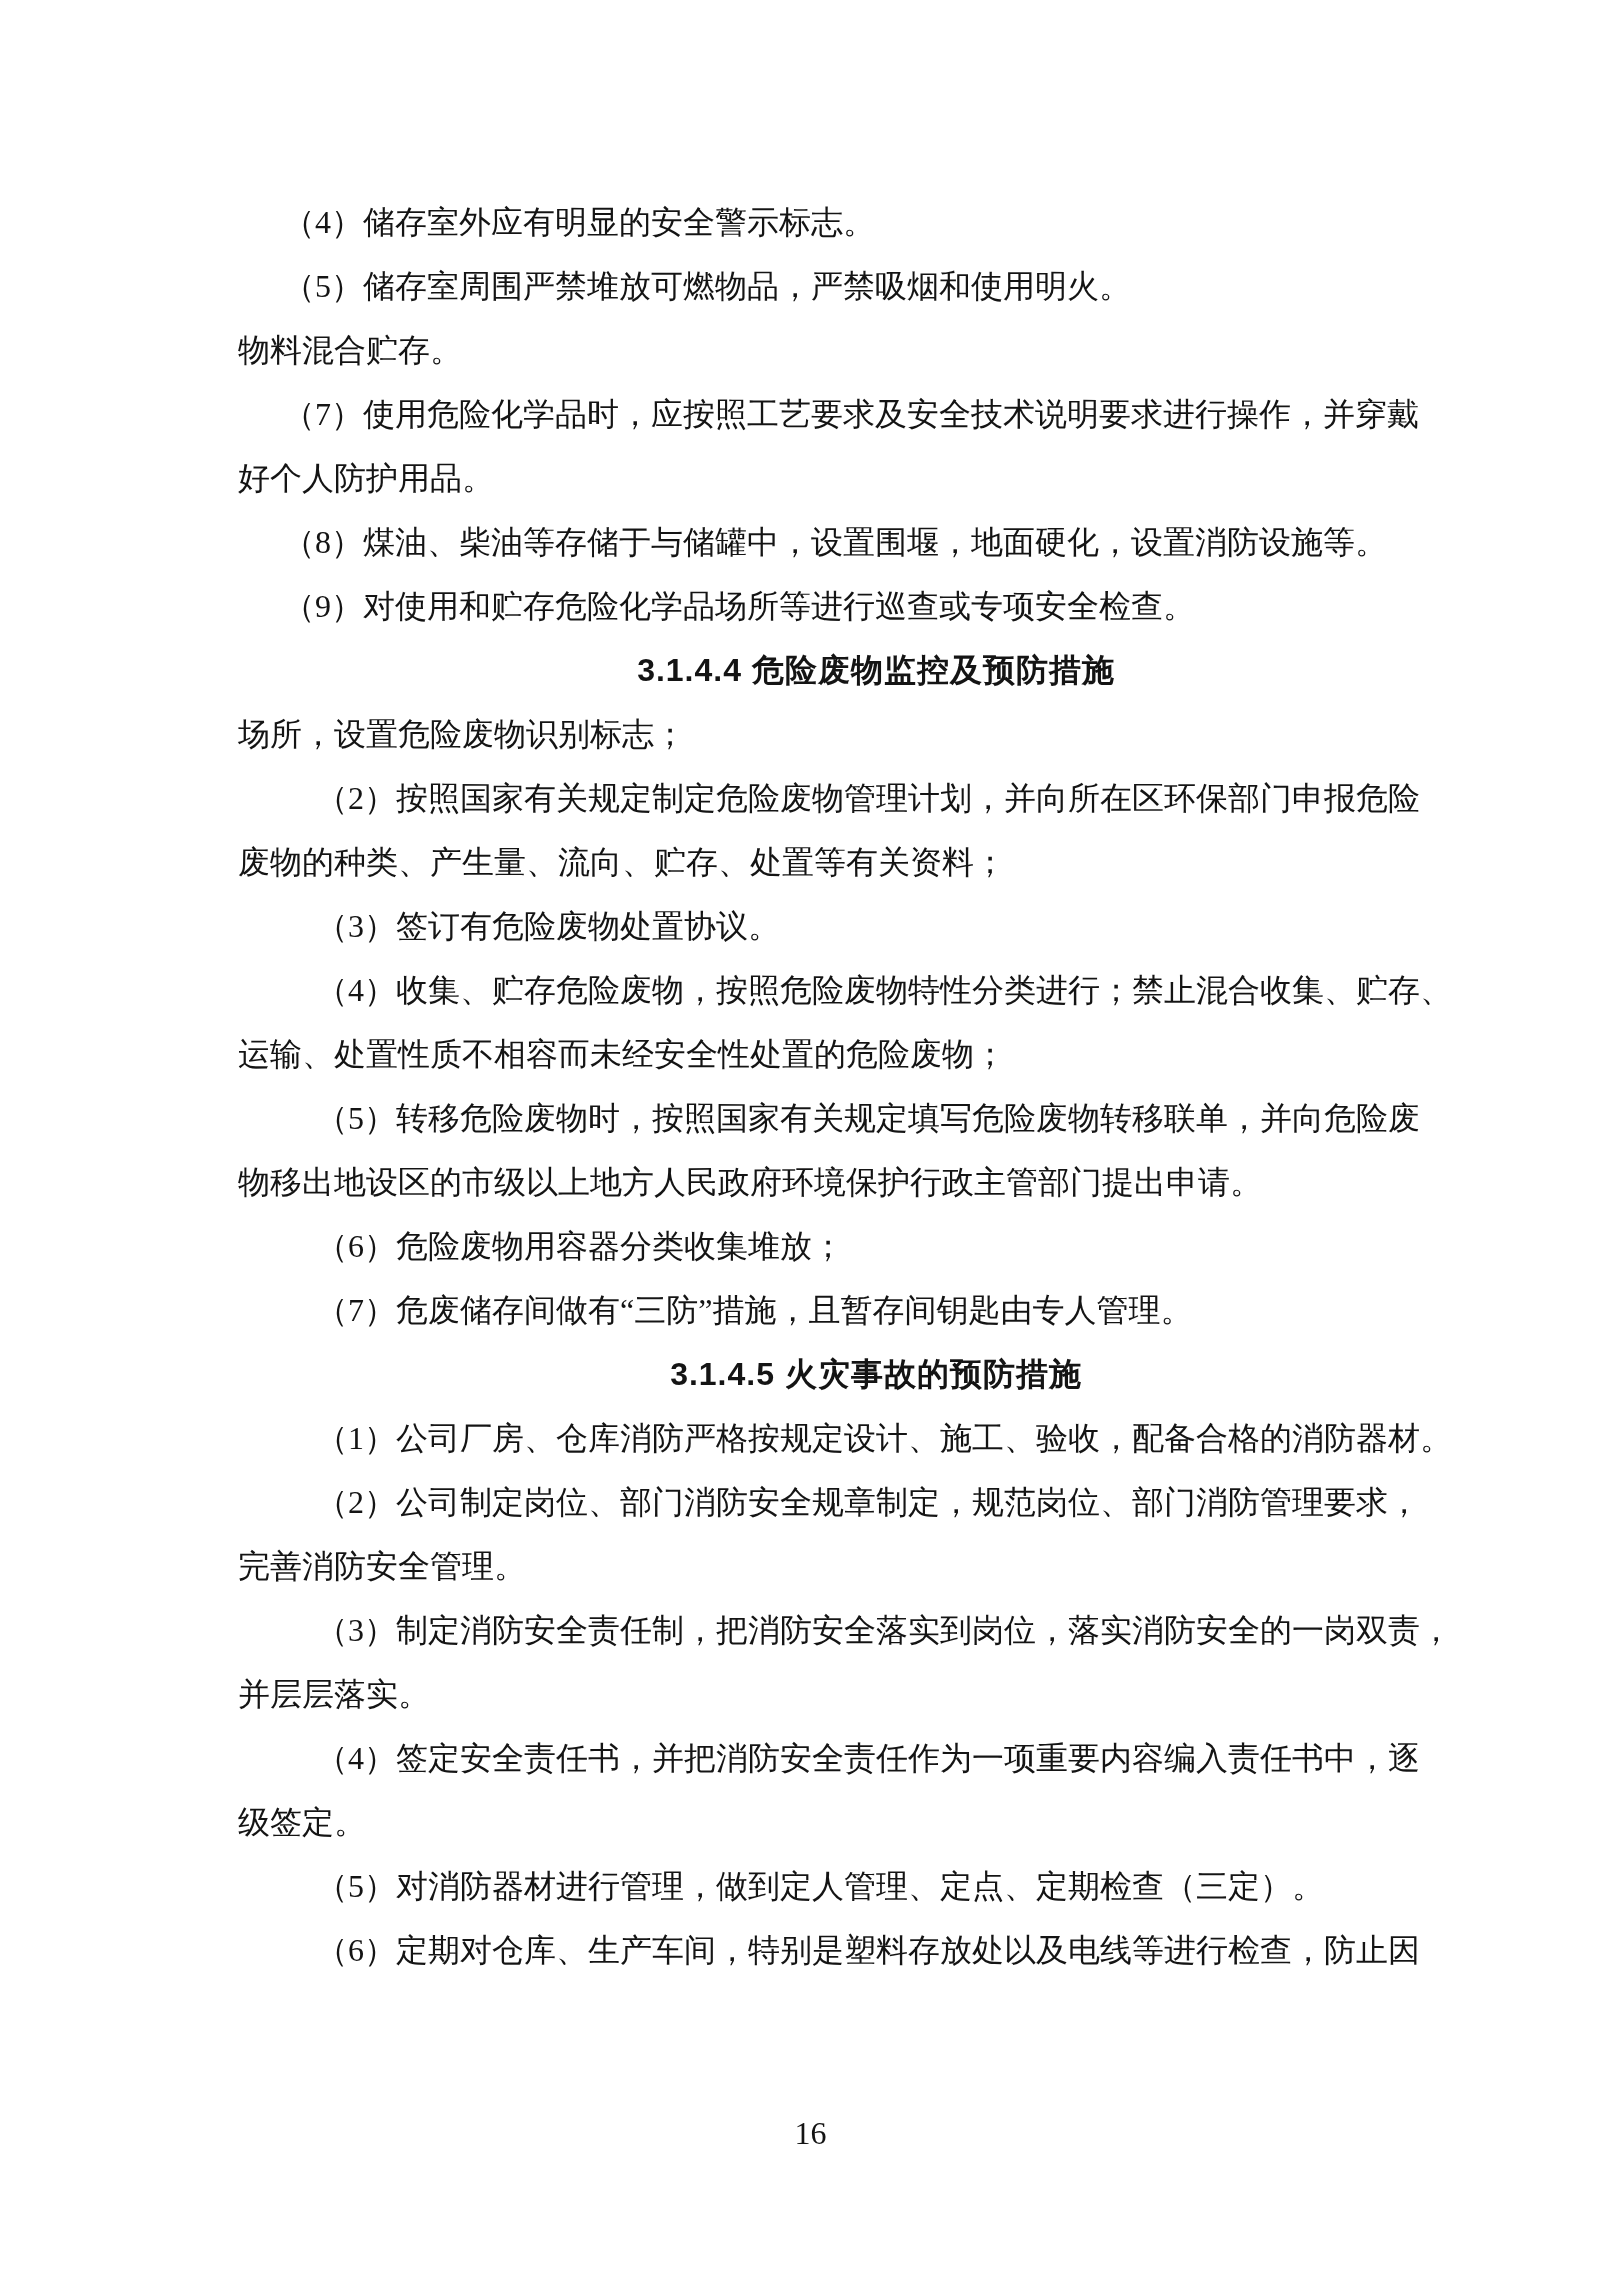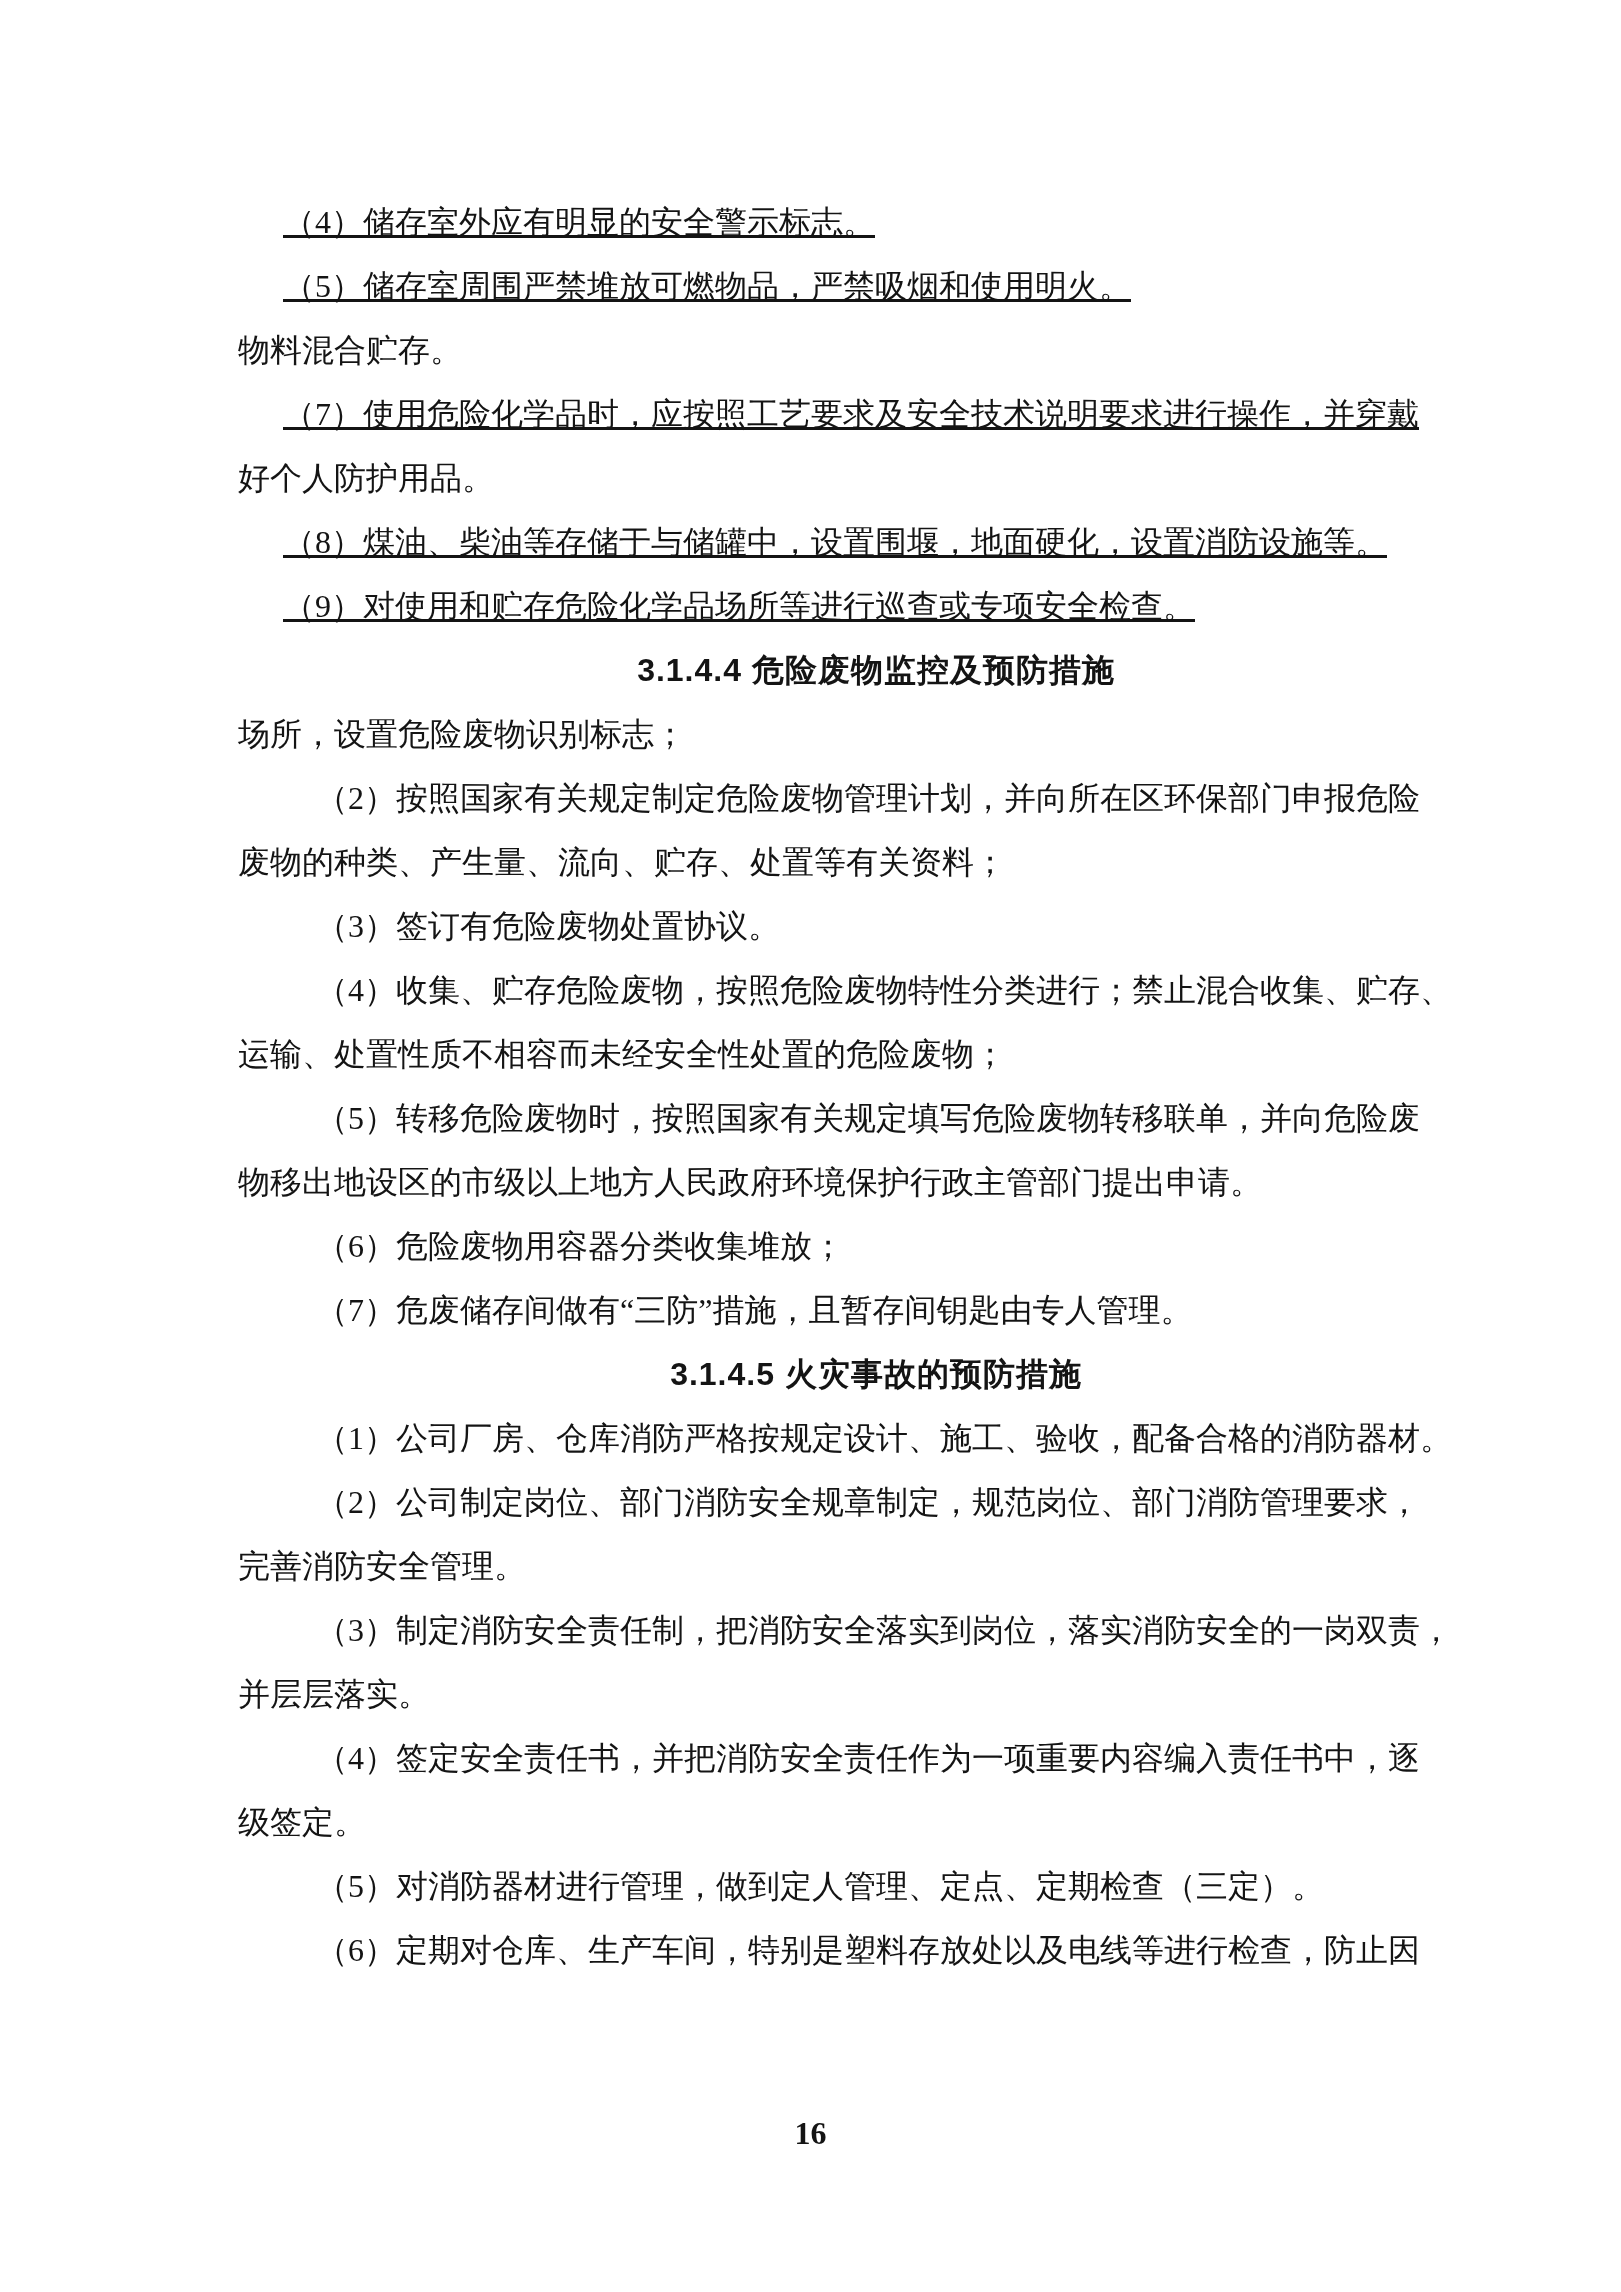--- a/index.html
+++ b/index.html
@@ -23,40 +23,39 @@
     top: 190px;
     width: 1215px;
   }
   .ln {
     font-size: 32px;
     line-height: 64px;
     height: 64px;
     white-space: nowrap;
     text-indent: 0;
   }
-  .ln-first1 { text-indent: 45px; text-decoration: underline; }   
+  .ln-first1 { text-indent: 45px; }   
   .ln-first2 { text-indent: 78px; }   
   .ln-cont   { text-indent: 0; }      
   .ln-heading {
     text-indent: 61px;
     font-weight: bold;
     font-family: "Liberation Sans", "DejaVu Sans", sans-serif;
     letter-spacing: 1px;
     text-align: center;
   }
   .footer {
     position: absolute;
     top: 2101px;
     left: 0;
     width: 100%;
     text-align: center;
     font-size: 32px;
     line-height: 64px;
     font-family: "Liberation Serif", "DejaVu Serif", serif;
-    font-weight: bold;
   }
 </style>
 </head>
 <body>
 
 <div class="page" style="background: rgb(255, 255, 255); color: rgb(20, 20, 20);">
   <div class="doc" id="doc-body">
       <div class="ln ln-first1">（4）储存室外应有明显的安全警示标志。</div>
       <div class="ln ln-first1">（5）储存室周围严禁堆放可燃物品，严禁吸烟和使用明火。</div>
       <div class="ln ln-cont">物料混合贮存。</div>

